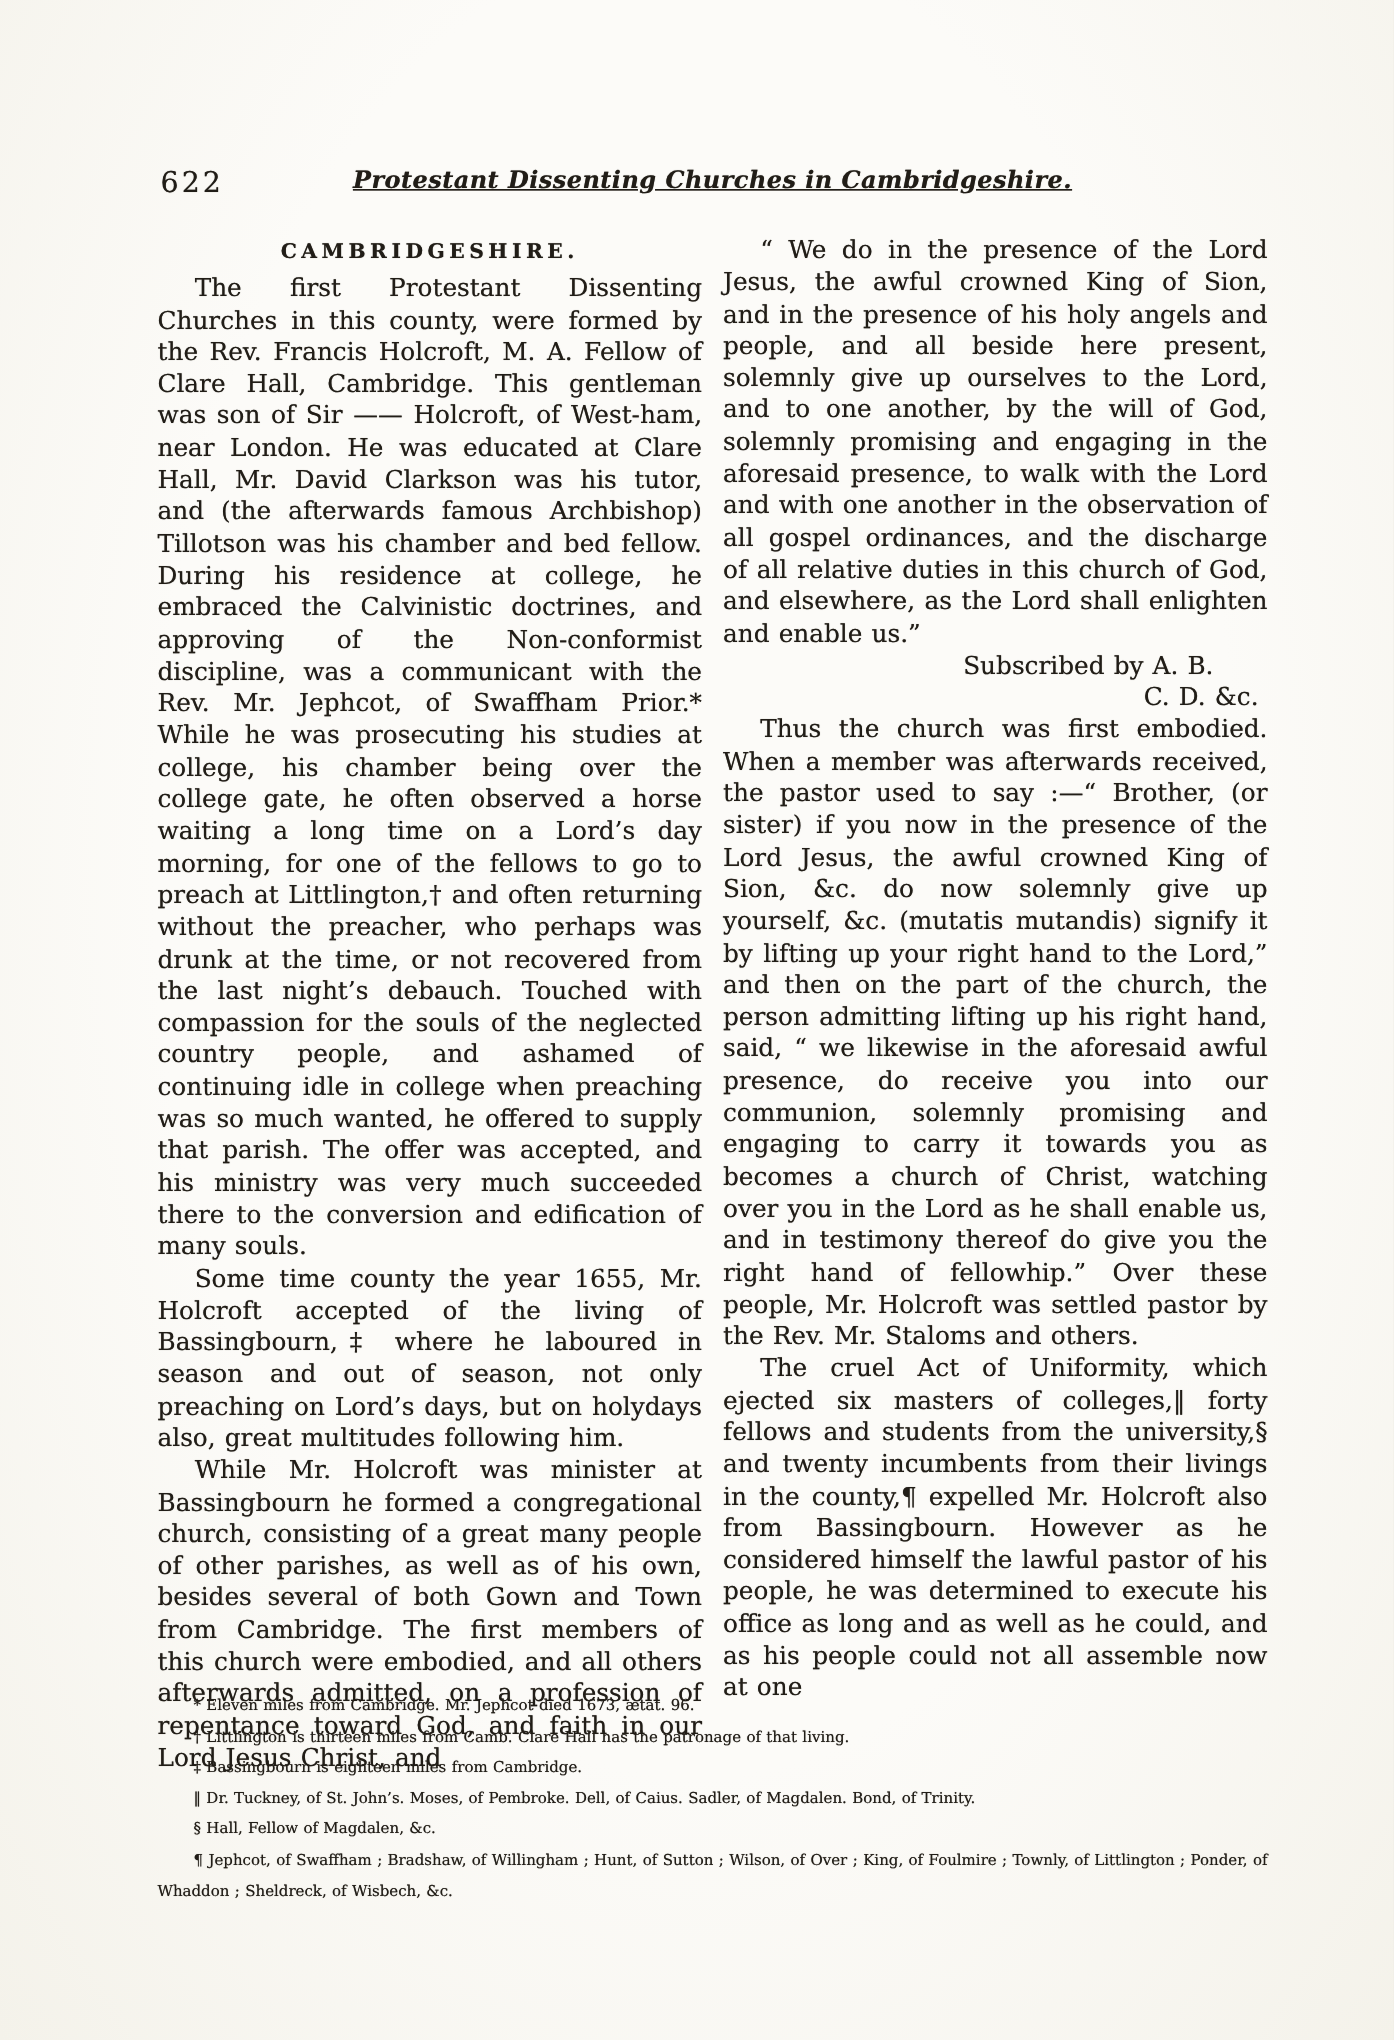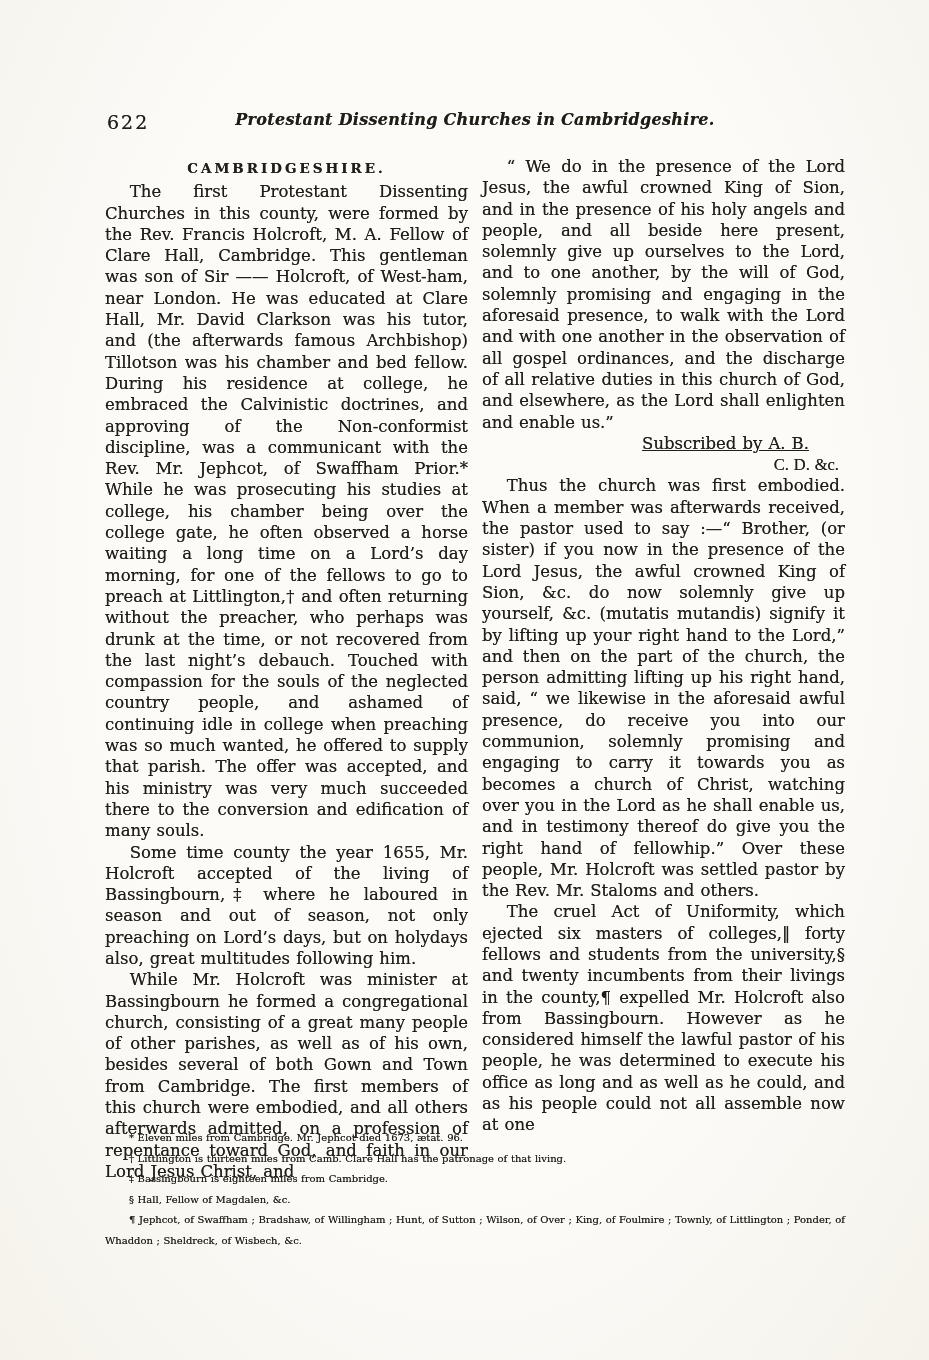--- a/index.html
+++ b/index.html
@@ -11,21 +11,21 @@
   }
   .sheet {
     position: relative;
     width: 929px; height: 1360px;
     background: radial-gradient(ellipse at 50% 42%, #fcfbf8 55%, #f4f2ea 100%);
     color: #211d17;
     padding: 110px 84px 0 105px;
     overflow: hidden;
     text-shadow: 0 0 0.45px rgba(35, 30, 22, 0.72);
   }
-  .running-head { position: relative; height: 28px; }
+  .running-head { position: relative; height: 28px; text-decoration: underline; }
   .page-num {
     position: absolute; left: 2px; top: 1px;
     font-size: 19px; letter-spacing: 2px;
   }
   .running-title {
     display: block; text-align: center;
     font-style: italic; font-weight: 600;
     font-size: 16px; letter-spacing: 0.3px;
   }
   .columns {
@@ -42,22 +42,22 @@
   }
   .county-heading {
     margin: 2px 0 2px 0;
     text-align: center;
     font-weight: 600;
     font-size: 13.5px;
     letter-spacing: 3px;
   }
   .para { margin: 0; text-indent: 0; }
   .para.indent { text-indent: 1.5em; }
-  .sig1 { text-align: right; padding-right: 36px; text-decoration: underline; }
-  .sig2 { text-align: right; padding-right: 6px; font-family: Liberation Serif, serif; }
+  .sig1 { text-align: right; padding-right: 36px; }
+  .sig2 { text-align: right; padding-right: 6px; }
   .footnotes {
     position: absolute;
     left: 105px; right: 84px; top: 1128px;
     font-size: 10px;
     line-height: 20.6px;
     text-align: justify;
     word-spacing: 0.04em;
   }
   .fn { margin: 0; text-indent: 2.4em; }
 </style>
@@ -87,17 +87,18 @@
       <p class="para indent">Thus the church was first embodied. When a member was afterwards received, the pastor used to say :—“ Brother, (or sister) if you now in the presence of the Lord Jesus, the awful crowned King of Sion, &amp;c. do now solemnly give up yourself, &amp;c. (mutatis mutandis) signify it by lifting up your right hand to the Lord,” and then on the part of the church, the person admitting lifting up his right hand, said, “ we likewise in the aforesaid awful presence, do receive you into our communion, solemnly promising and engaging to carry it towards you as becomes a church of Christ, watching over you in the Lord as he shall enable us, and in testimony thereof do give you the right hand of fellowhip.”  Over these people, Mr. Holcroft was settled pastor by the Rev. Mr. Staloms and others.</p>
       <p class="para indent">The cruel Act of Uniformity, which ejected six masters of colleges,‖ forty fellows and students from the university,§ and twenty incumbents from their livings in the county,¶ expelled Mr. Holcroft also from Bassingbourn. However as he considered himself the lawful pastor of his people, he was determined to execute his office as long and as well as he could, and as his people could not all assemble now at one</p>
     </section>
 
   </main>
 
   <footer class="footnotes">
     <p class="fn">* Eleven miles from Cambridge.  Mr. Jephcot died 1673, ætat. 96.</p>
     <p class="fn">† Littlington is thirteen miles from Camb.  Clare Hall has the patronage of that living.</p>
     <p class="fn">‡ Bassingbourn is eighteen miles from Cambridge.</p>
+    <p class="fn">‖ Dr. Tuckney, of St. John’s.  Moses, of Pembroke.  Dell, of Caius.  Sadler, of Magdalen.  Bond, of Trinity.</p>
     <p class="fn">§ Hall, Fellow of Magdalen, &amp;c.</p>
     <p class="fn">¶ Jephcot, of Swaffham ; Bradshaw, of Willingham ; Hunt, of Sutton ; Wilson, of Over ; King, of Foulmire ; Townly, of Littlington ; Ponder, of Whaddon ; Sheldreck, of Wisbech, &amp;c.</p>
   </footer>
 
 </div>
 
 </body></html>

